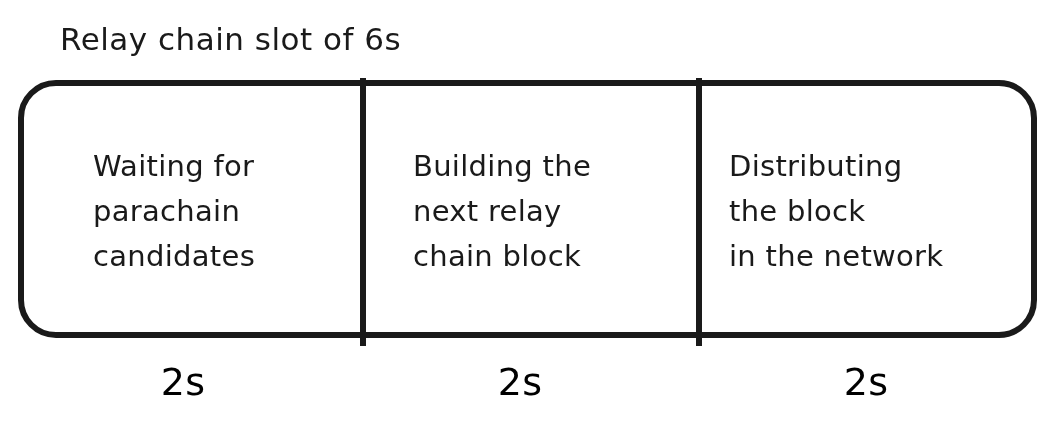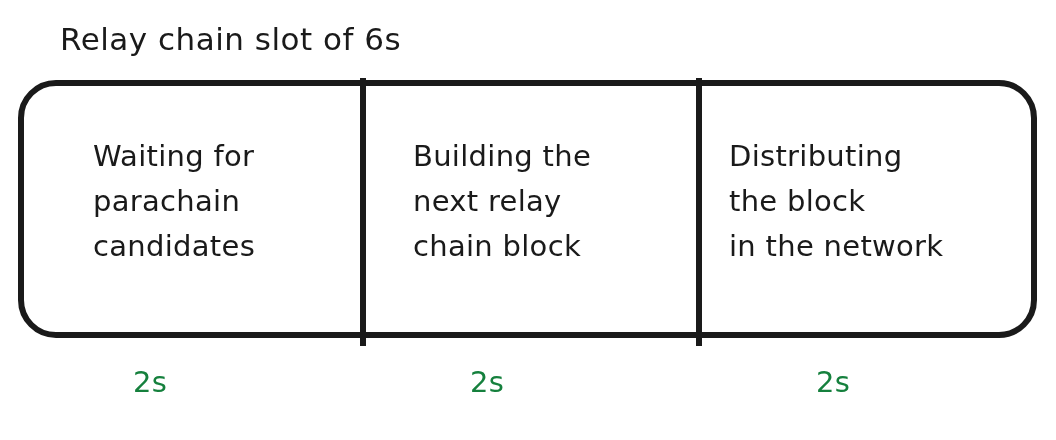--- a/index.html
+++ b/index.html
@@ -52,41 +52,41 @@
     width: 6px;
     height: 268px;
     background: #1a1a1a;
   }
   .divider.d1 { left: 360px; }
   .divider.d2 { left: 696px; }
 
   
   .segment-label {
     position: absolute;
-    top: 134px;
+    top: 144px;
     font-family: "DejaVu Sans", sans-serif;
     font-size: 29px;
     line-height: 45px;
     color: #1a1a1a;
     white-space: pre-line;
     letter-spacing: 0.3px;
   }
   .segment-label.s1 { left: 93px;  width: 250px; }
   .segment-label.s2 { left: 413px; width: 265px; }
   .segment-label.s3 { left: 729px; width: 300px; }
 
   
   .duration {
     position: absolute;
     top: 364px;
     font-family: "DejaVu Sans", sans-serif;
-    font-size: 29px;
+    font-size: 38px;
     line-height: 36px;
-    color: #15803d;
-    text-align: left;
+    color: #000000;
+    text-align: center;
     letter-spacing: 0.3px;
   }
   .duration.t1 { left: 133px; width: 100px; }
   .duration.t2 { left: 470px; width: 100px; }
   .duration.t3 { left: 816px; width: 100px; }
 </style>
 </head>
 <body>
 
 <div id="canvas">

